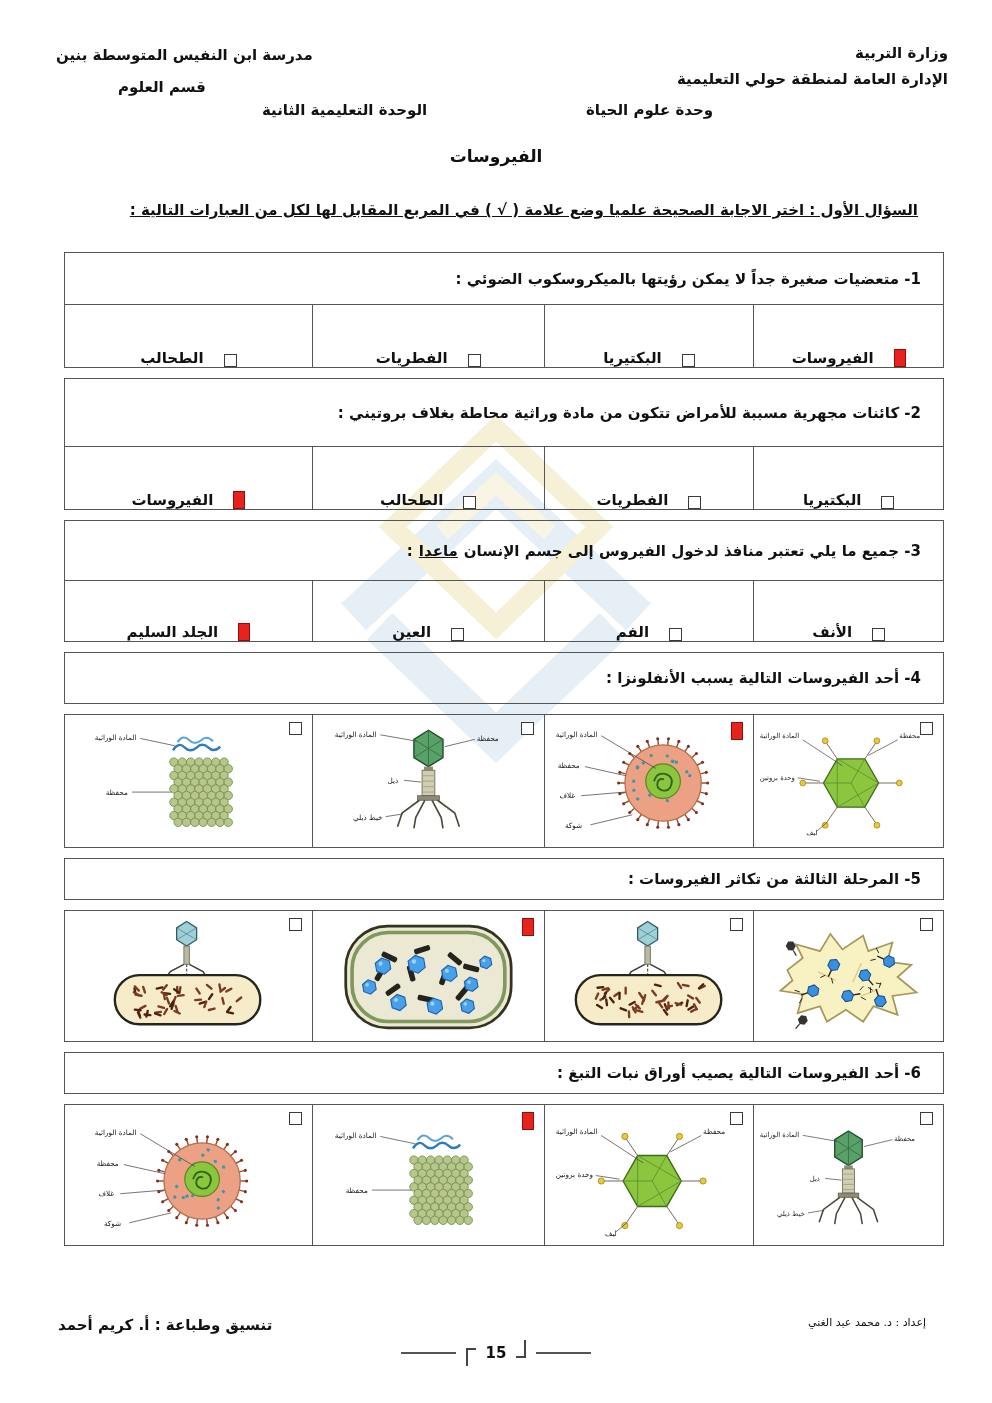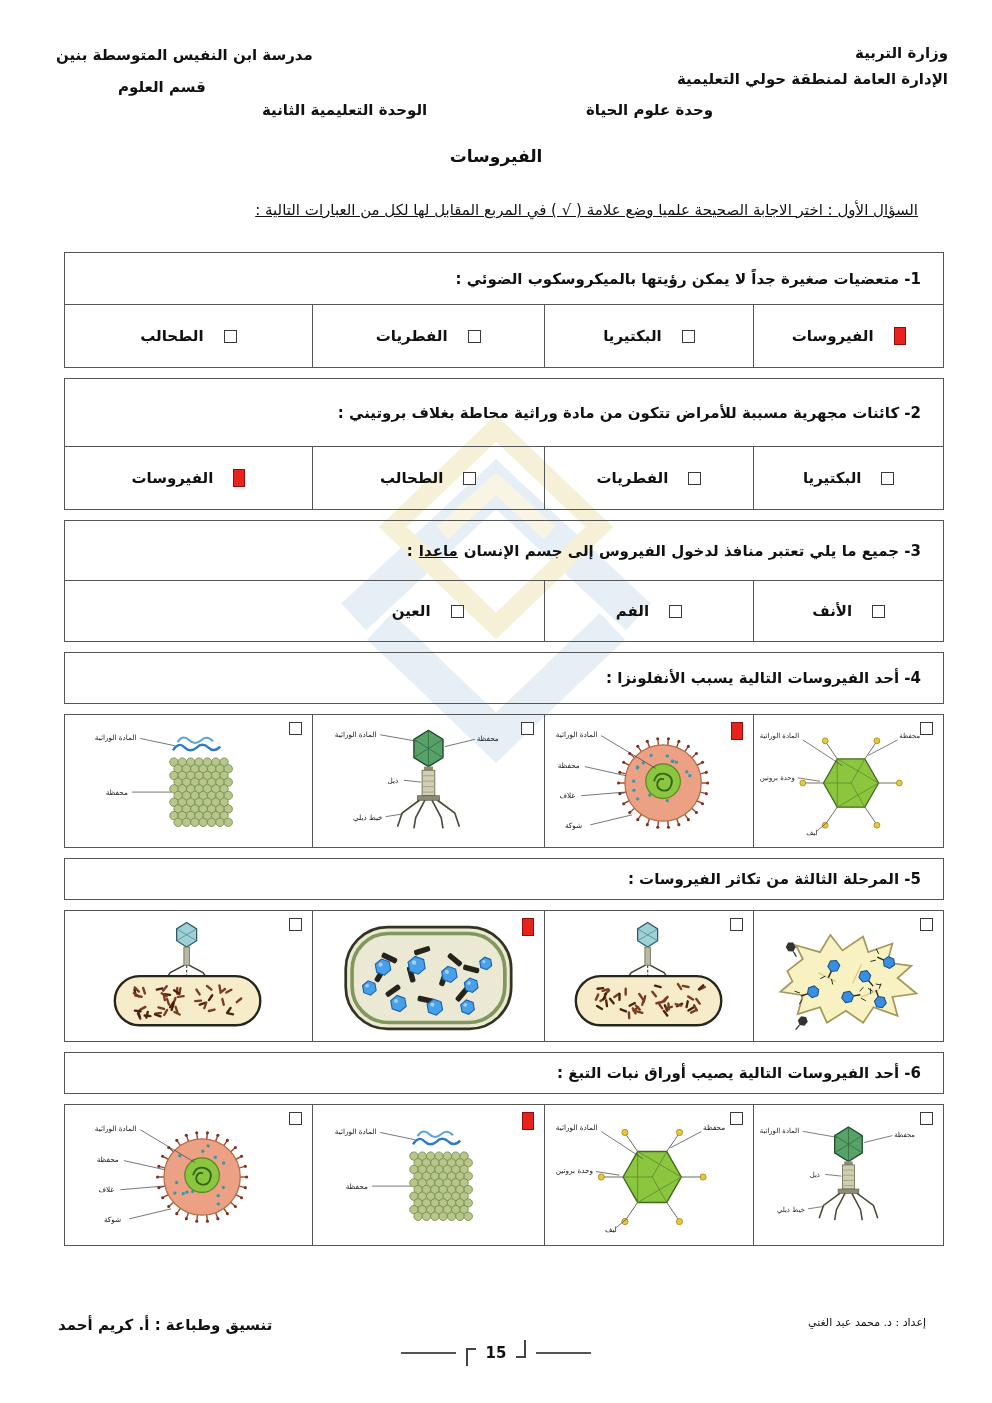--- a/index.html
+++ b/index.html
@@ -9,35 +9,35 @@
   
   .watermark{position:absolute;top:398px;left:281px;opacity:.5;z-index:0}
   
   .hdr-right{position:absolute;top:40px;right:44px;width:320px;
              font-size:15px;font-weight:700;line-height:1.75;z-index:1}
   .h-school{position:absolute;top:46px;left:56px;font-size:15px;font-weight:700;z-index:1}
   .h-dept{position:absolute;top:78px;left:118px;font-size:15px;font-weight:700;z-index:1}
   .h-unit2{position:absolute;top:101px;left:262px;font-size:15px;font-weight:700;z-index:1}
   .h-unitlife{position:absolute;top:101px;left:586px;font-size:15px;font-weight:700;z-index:1}
   .title{position:absolute;top:146px;left:0;width:100%;text-align:center;font-size:17px;font-weight:700;z-index:1}
-  .instruction{position:absolute;top:201px;right:74px;left:66px;font-size:15px;font-weight:400;
+  .instruction{position:absolute;top:201px;right:74px;left:66px;font-size:15px;font-weight:700;
                text-decoration:underline;text-align:right;z-index:1}
   
   .sheet{position:absolute;top:252px;left:64px;width:880px;z-index:1}
   .qblock{border:1.2px solid #555;margin-bottom:10px;background:transparent}
   .qgroup{margin-bottom:10px}
   .qbox{border:1.2px solid #555}
   .qgroup .qtext{margin-bottom:10px}
   .qtext{display:flex;align-items:center;gap:6px;padding:0 22px;font-weight:700;font-size:15px}
   .qblock .qtext{border-bottom:1.2px solid #555}
   .u{text-decoration:underline}
   .h52{height:52px}.h58{height:42px}.h60{height:60px}.h62{height:62px}.h68{height:68px}
   .h132{height:132px}.h134{height:134px}.h142{height:142px}
   .opts{display:flex}
-  .opt{display:flex;align-items:center;justify-content:center;gap:20px}
+  .opt{display:flex;align-items:flex-end;justify-content:center;gap:20px}
   .opt:not(:last-child){border-left:1.2px solid #555}
   .opt:nth-child(1){flex:0 0 21.6%}
   .opt:nth-child(2){flex:0 0 23.9%}
   .opt:nth-child(3){flex:0 0 26.4%}
   .opt:nth-child(4){flex:1 1 auto}
   .olbl{font-weight:700;font-size:15px}
   .chk{width:13px;height:13px;border:1.6px solid #3a3a3a;background:#fff;flex:0 0 auto;display:inline-block}
   .chk.checked{background:#e8231d;border-color:#8e0f0b;width:12px;height:18px}
   .imgrow .opt{position:relative;padding:4px 2px;justify-content:center}
   .imgrow .chk{position:absolute;top:7px;right:10px;z-index:2}
@@ -140,20 +140,24 @@
           <span class="chk"></span>
           <span class="olbl">الأنف</span>
         </div>
         <div class="opt">
           <span class="chk"></span>
           <span class="olbl">الفم</span>
         </div>
         <div class="opt">
           <span class="chk"></span>
           <span class="olbl">العين</span>
+        </div>
+        <div class="opt">
+          <span class="chk checked"></span>
+          <span class="olbl">الجلد السليم</span>
         </div>
       </div>
     </section>
 
     <section class="qgroup">
       <div class="qbox qtext h52">
         <span>4- أحد الفيروسات التالية يسبب الأنفلونزا :</span>
       </div>
       <div class="qbox opts imgrow h134">
         <div class="opt">

